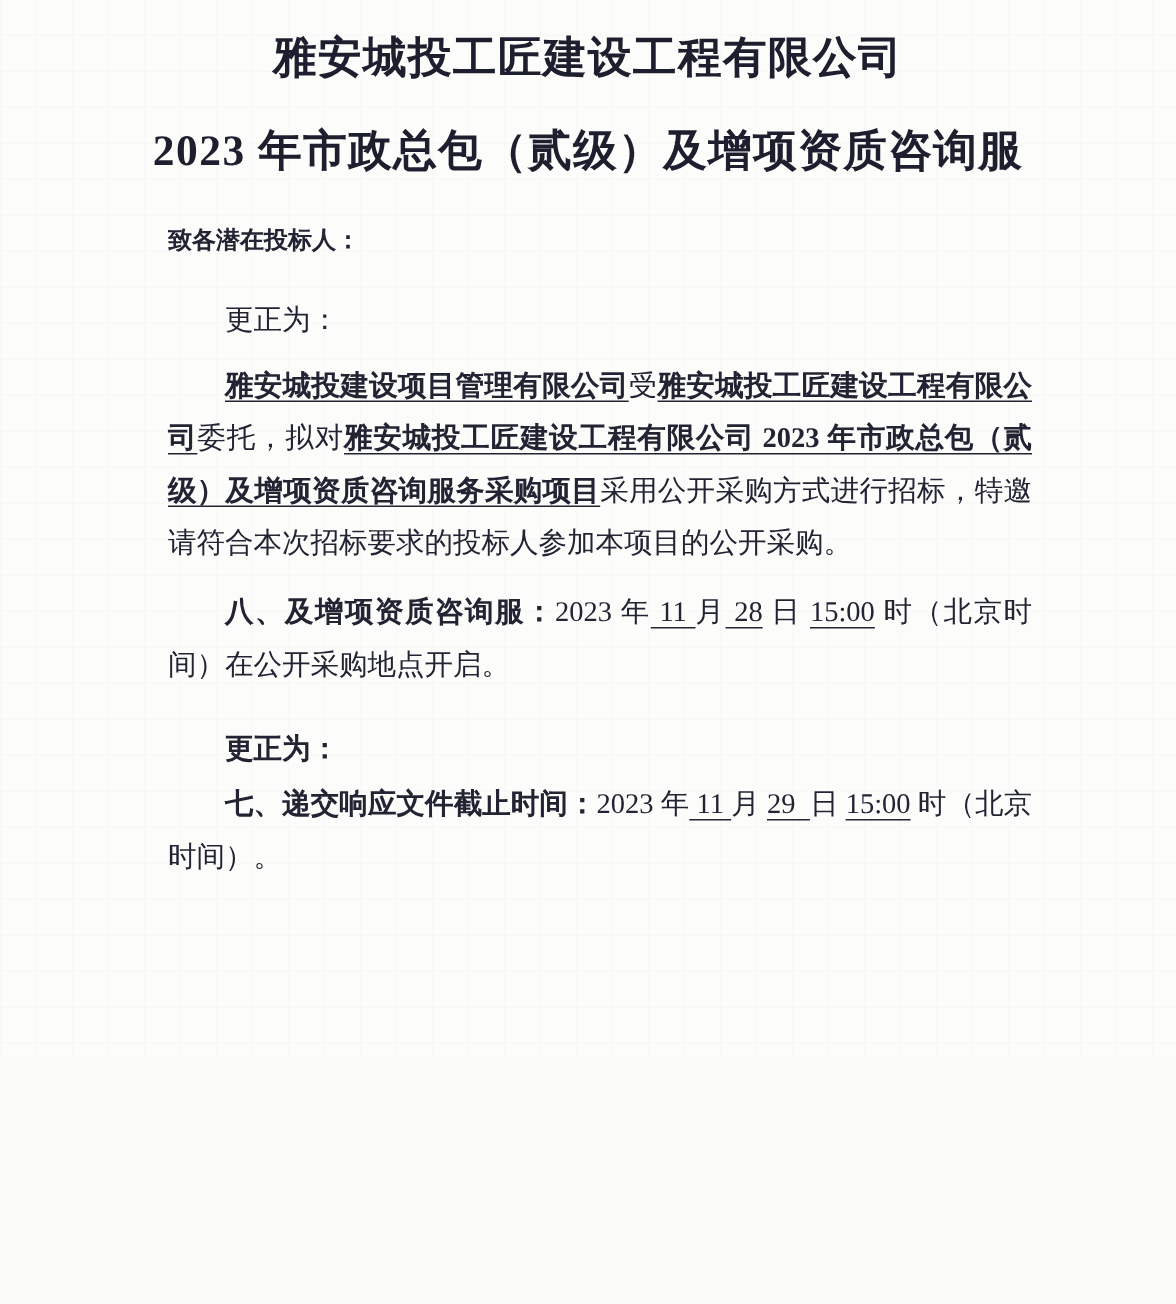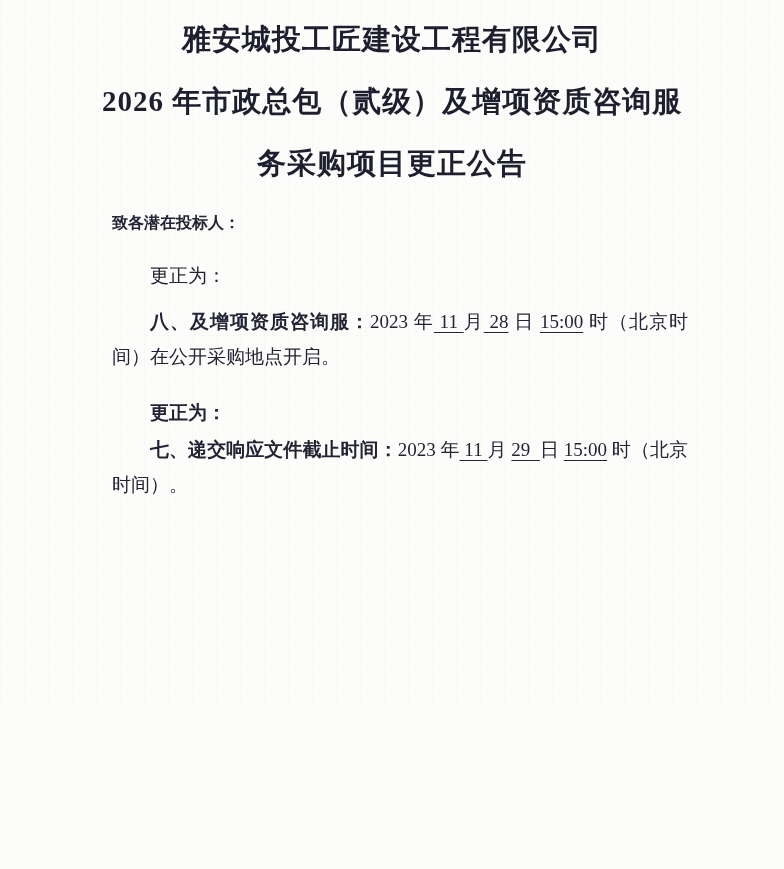--- a/index.html
+++ b/index.html
@@ -79,31 +79,31 @@
     text-decoration-thickness: 1px;
   }
 </style>
 </head>
 <body>
 
 <div class="page">
 
   <div class="title-block">
     <div class="title-line">雅安城投工匠建设工程有限公司</div>
-    <div class="title-line">2026 年市政总包（贰级）及增项资质咨询服</div>
-    <div class="title-line">务采购项目更正公告</div>
+    <div class="title-line">2023 年市政总包（贰级）及增项资质咨询服</div>
   </div>
 
   <div class="content">
 
     <div class="salutation">致各潜在投标人：</div>
 
 
     <div class="correction-label">更正为：</div>
 
+    <div class="para after-label"><span class="b u">雅安城投建设项目管理有限公司</span><span>受</span><span class="b u">雅安城投工匠建设工程有限公司</span><span>委托，拟对</span><span class="b u">雅安城投工匠建设工程有限公司 2023 年市政总包（贰级）及增项资质咨询服务采购项目</span><span>采用公开采购方式进行招标，特邀请符合本次招标要求的投标人参加本项目的公开采购。</span></div>
 
     <div class="dates-group">
       <div class="date-line"><span class="b">八、及增项资质咨询服：</span><span>2023 年</span><span class="u">&nbsp;11&nbsp;</span><span>月</span><span class="u">&nbsp;28</span><span> 日 </span><span class="u">15:00</span><span> 时（北京时间）在公开采购地点开启。</span></div>
     </div>
 
     <div class="correction-label bold">更正为：</div>
 
     <div class="dates-group dates-group-2">
       <div class="date-line"><span class="b">七、递交响应文件截止时间：</span><span>2023 年</span><span class="u">&nbsp;11&nbsp;</span><span>月 </span><span class="u">29&nbsp;&nbsp;</span><span>日 </span><span class="u">15:00</span><span> 时（北京时间）。</span></div>
 

